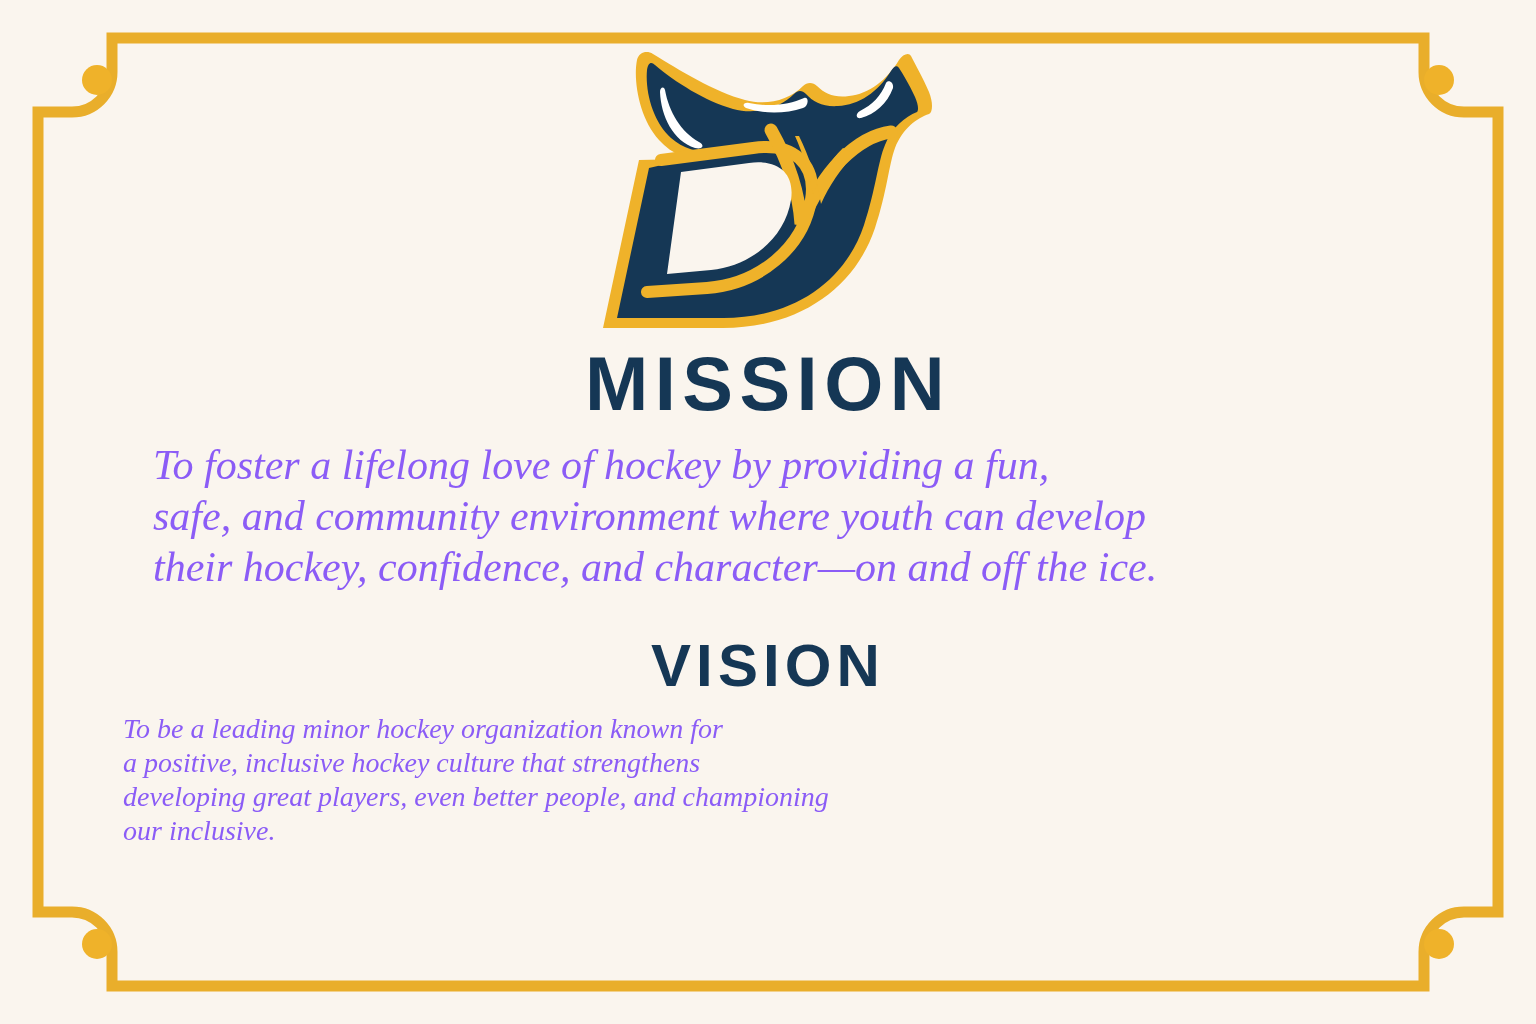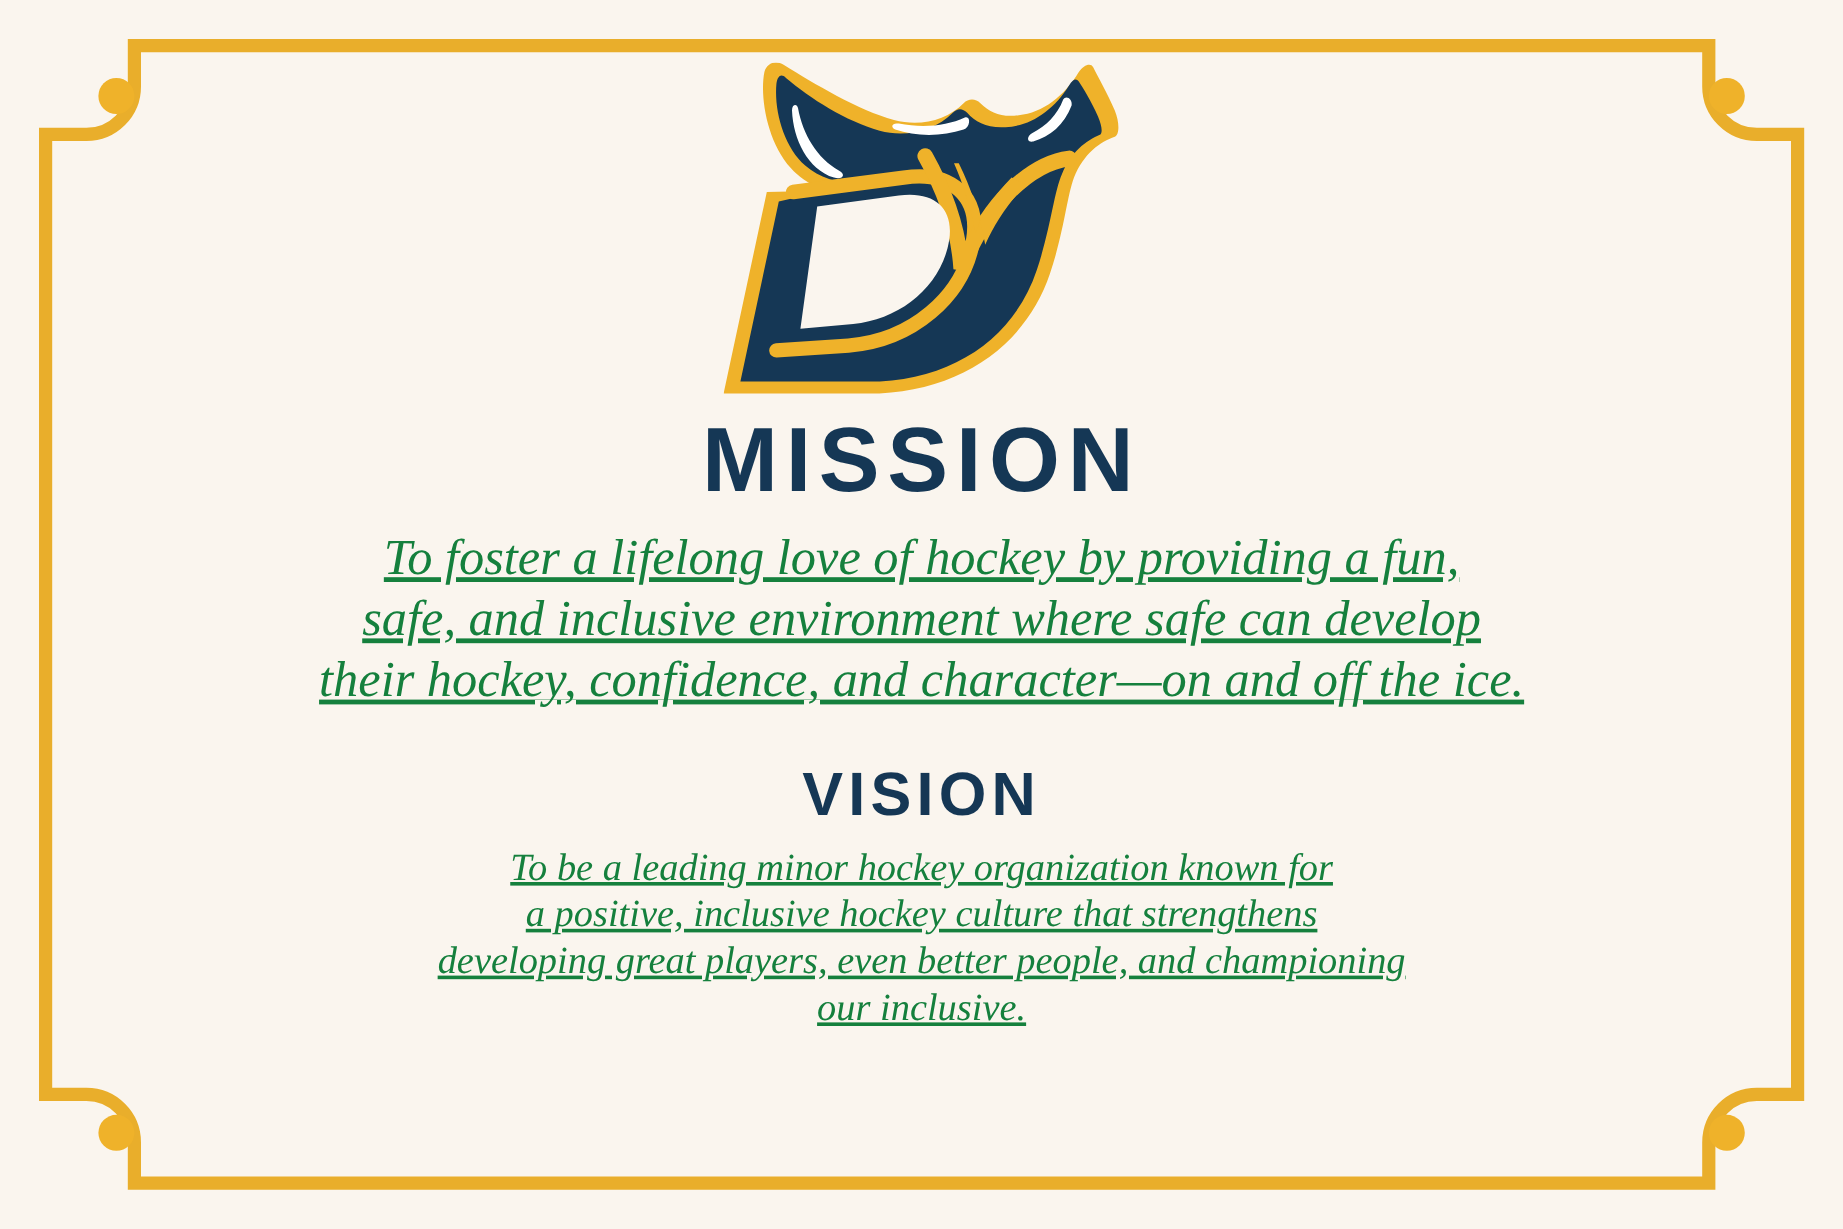--- a/index.html
+++ b/index.html
@@ -60,42 +60,40 @@
     color: #153755;
     letter-spacing: 0.085em;
     text-align: center;
     line-height: 1;
   }
   .heading-mission {
     font-size: 76px;
     margin-top: 16px;
   }
   .heading-vision {
-    font-size: 51px;
+    font-size: 60px;
     margin-top: 42px;
     text-align: right;
   }
 
   .body-text {
     font-family: "Liberation Serif", "DejaVu Serif", serif;
     font-style: italic;
-    color: #15803d;
-    text-align: center;
+    color: #8b5cf6;
     line-height: 1.22;
     font-size: 42px;
     margin-top: 18px;
-    text-decoration: underline;
   }
   .body-mission {
     width: 1230px;
     font-size: 42px;
   }
   .body-vision {
     width: 1290px;
-    font-size: 32px;
+    font-size: 28px;
     margin-top: 16px;
   }
   .tline { display: block; white-space: nowrap; }
 </style>
 </head>
 <body>
 
 <div class="poster">
 
   <svg class="frame-svg" viewBox="0 0 1536 1024" aria-hidden="true">
@@ -213,21 +211,21 @@
             C 226 110 216 126 210 142
             C 206 122 200 102 192 84 Z"></path>
         </g>
       </svg>
     </div>
 
     <div class="section-heading heading-mission">MISSION</div>
 
     <div class="body-text body-mission">
       <span class="tline">To foster a lifelong love of hockey by providing a fun,</span>
-      <span class="tline">safe, and inclusive environment where safe can develop</span>
+      <span class="tline">safe, and community environment where youth can develop</span>
       <span class="tline">their hockey, confidence, and character—on and off the ice.</span>
     </div>
 
     <div class="section-heading heading-vision">VISION</div>
 
     <div class="body-text body-vision">
       <span class="tline">To be a leading minor hockey organization known for</span>
       <span class="tline">a positive, inclusive hockey culture that strengthens</span>
       <span class="tline">developing great players, even better people, and championing</span>
       <span class="tline">our inclusive.</span>

